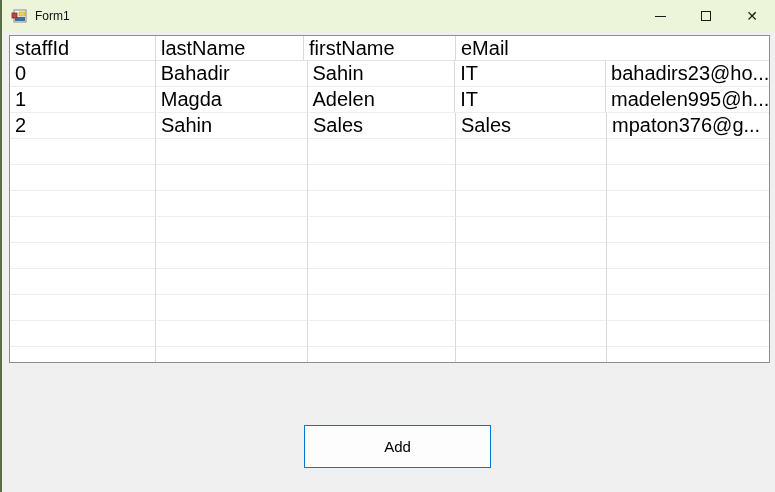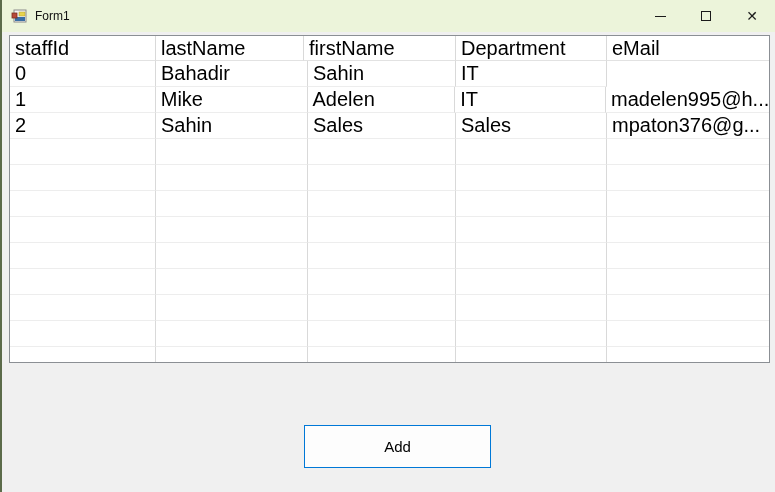--- a/index.html
+++ b/index.html
@@ -90,33 +90,33 @@
       <span class="glyph-close">✕</span>
     </button>
   </div>
 </div>
 
 <div class="grid">
   <div class="grid-header-row">
     <div class="cell c0">staffId</div>
     <div class="cell c2">lastName</div>
     <div class="cell c1">firstName</div>
-    <div class="cell c3">Department</div>
     <div class="cell c4">eMail</div>
   </div>
 
   <div class="grid-row">
     <div class="cell c0">0</div>
     <div class="cell c1">Bahadir</div>
     <div class="cell c2">Sahin</div>
     <div class="cell c3">IT</div>
+    <div class="cell c4">bahadirs23@ho...</div>
   </div>
   <div class="grid-row">
     <div class="cell c0">1</div>
-    <div class="cell c1">Mike</div>
+    <div class="cell c1">Magda</div>
     <div class="cell c2">Adelen</div>
     <div class="cell c3">IT</div>
     <div class="cell c4">madelen995@h...</div>
   </div>
   <div class="grid-row">
     <div class="cell c0">2</div>
     <div class="cell c1">Sahin</div>
     <div class="cell c2">Sales</div>
     <div class="cell c3">Sales</div>
     <div class="cell c4">mpaton376@g...</div>

